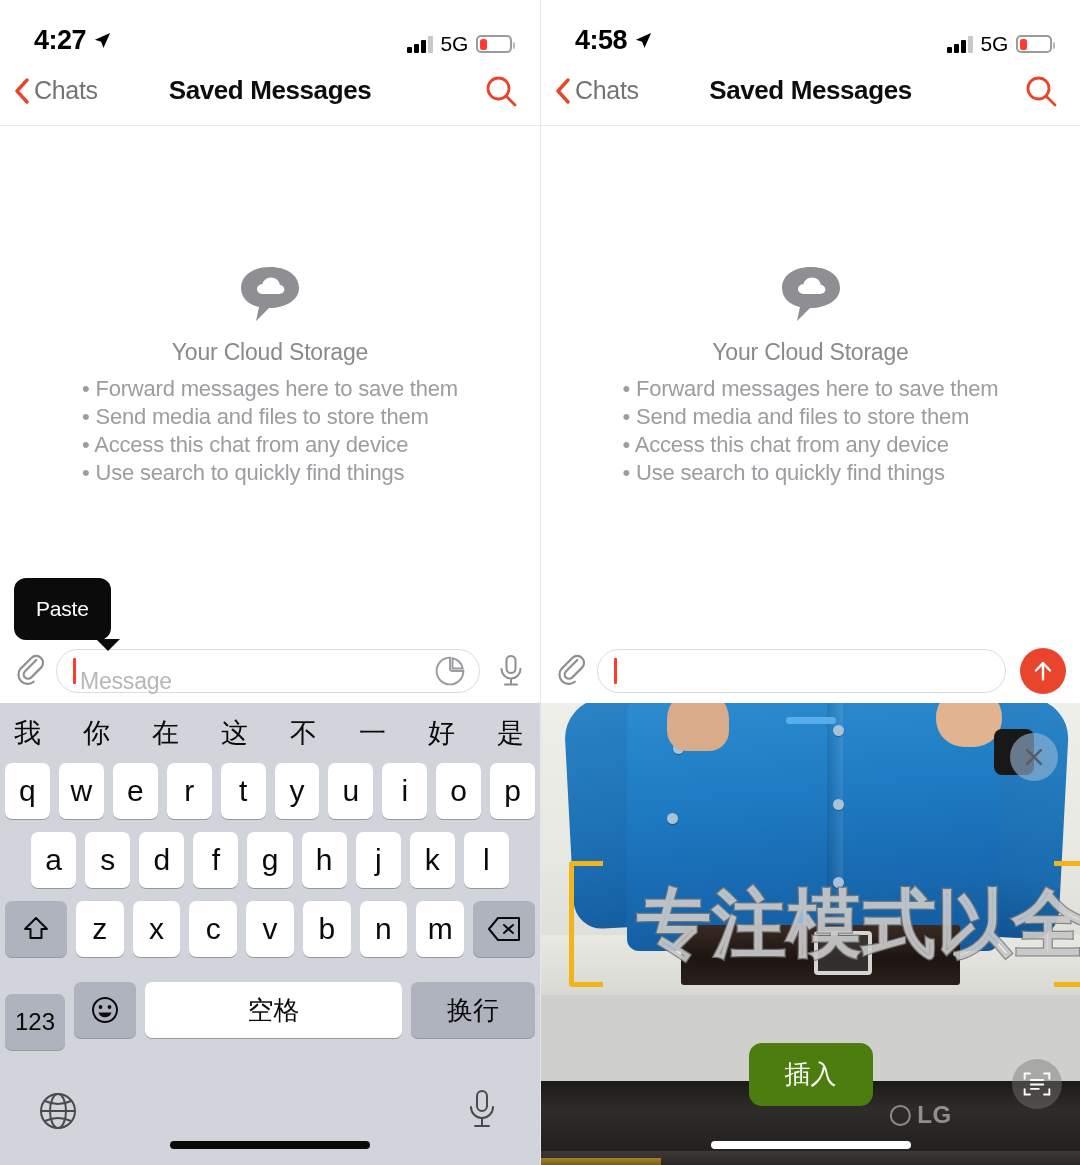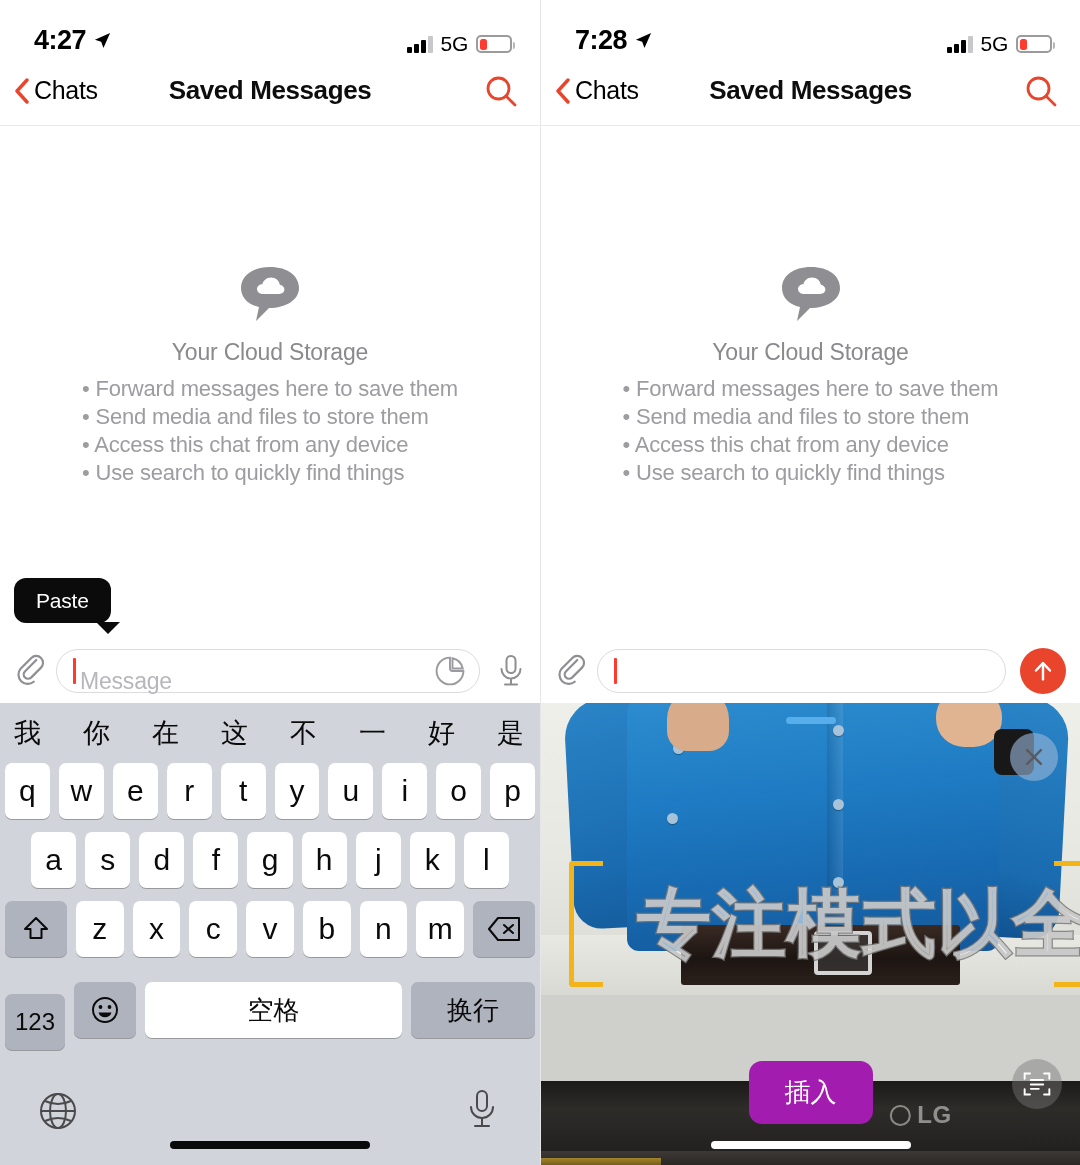--- a/index.html
+++ b/index.html
@@ -35,39 +35,39 @@
   .batt-fill { position: absolute; left: 1.5px; top: 1.5px; bottom: 1.5px; background: #ff3b30; border-radius: 2.5px; }
 
   
   .navbar {
     height: 70px; display: flex; align-items: center;
     justify-content: space-between; padding: 0 22px 0 14px;
     border-bottom: 1px solid #eaeaea; position: relative; background: #fff;
   }
   .nav-back { display: flex; align-items: center; gap: 5px; cursor: pointer; }
   .chev-left { width: 15px; height: 26px; display: block; }
-  .nav-back-label { font-size: 25px; color: #000000; letter-spacing: -0.3px; }
+  .nav-back-label { font-size: 25px; color: #737373; letter-spacing: -0.3px; }
   .nav-title { position: absolute; left: 0; right: 0; text-align: center; font-size: 26px; font-weight: 700; color: #0d0d0d; letter-spacing: -0.4px; pointer-events: none; }
   .nav-search { width: 34px; height: 34px; position: relative; z-index: 2; cursor: pointer; }
 
   
   .empty {
     position: absolute; left: 0; right: 0; top: 265px;
     display: flex; flex-direction: column; align-items: center;
   }
   .cloud-icon { width: 62px; height: 58px; display: block; margin-bottom: 16px; }
   .empty-title { font-size: 23px; color: #8a8a8e; margin-bottom: 9px; letter-spacing: -0.2px; }
   .empty-list { list-style: none; }
   .empty-list li { font-size: 22px; color: #9c9ca1; line-height: 28px; letter-spacing: -0.2px; }
 
   
   .paste-tip {
     position: absolute; left: 14px; top: 578px;
     background: #0b0b0b; border-radius: 12px; display: flex; align-items: stretch;
-    height: 45px; z-index: 30;
+    height: 62px; z-index: 30;
   }
   .paste-tip .pt-item { display: flex; align-items: center; padding: 0 22px; color: #fff; font-size: 21px; letter-spacing: -0.2px; cursor: pointer; }
   .paste-tip .pt-item + .pt-item { border-left: 1px solid #3b3b3d; }
   .pt-arrow {
     position: absolute; left: 82px; bottom: -11px; width: 0; height: 0;
     border-left: 12px solid transparent; border-right: 12px solid transparent;
     border-top: 12px solid #0b0b0b;
   }
 
   
@@ -194,22 +194,22 @@
     position: absolute; right: -8px; top: 158px; width: 34px; height: 126px;
     border: 5px solid #f2b418; border-left: none; border-radius: 0 4px 4px 0;
   }
   .drag-handle { position: absolute; left: 50%; transform: translateX(-50%); top: 14px; width: 50px; height: 7px; border-radius: 4px; background: #57aeea; }
   .close-btn {
     position: absolute; right: 22px; top: 30px; width: 48px; height: 48px;
     border-radius: 50%; background: rgba(150,180,215,0.62);
     display: flex; align-items: center; justify-content: center; cursor: pointer;
   }
   .insert-btn {
-    position: absolute; left: 50%; transform: translateX(-50%); top: 358px;
-    background: #a21caf; color: #fff; border-radius: 13px;
+    position: absolute; left: 50%; transform: translateX(-50%); top: 340px;
+    background: #4d7c0f; color: #fff; border-radius: 13px;
     padding: 14px 36px; font-size: 26px; font-family: "DejaVu Sans", sans-serif;
     cursor: pointer; border: none;
   }
   .scan-btn {
     position: absolute; right: 18px; top: 356px; width: 50px; height: 50px;
     border-radius: 50%; background: rgba(120,120,120,0.45);
     display: flex; align-items: center; justify-content: center; cursor: pointer;
   }
   .home-ind-white { position: absolute; left: 50%; transform: translateX(-50%); bottom: 16px; width: 200px; height: 8px; background: #fff; border-radius: 5px; }
 </style>
@@ -386,21 +386,21 @@
         <div class="home-ind"></div>
       </div>
     </div>
   </div>
 
   <div class="panel right">
 
     <div class="statusbar">
 
       <div class="sb-left">
-        <span class="sb-time">7:28</span>
+        <span class="sb-time">4:58</span>
         <svg class="loc-arrow" viewBox="0 0 20 20">
           <path d="M18 2 L2 9.2 L8.6 11.4 L11 18 Z" fill="#000"></path>
         </svg>
       </div>
       <div class="sb-right">
         <span class="bars">
             <i></i>
             <i></i>
             <i></i>
             <i></i>

